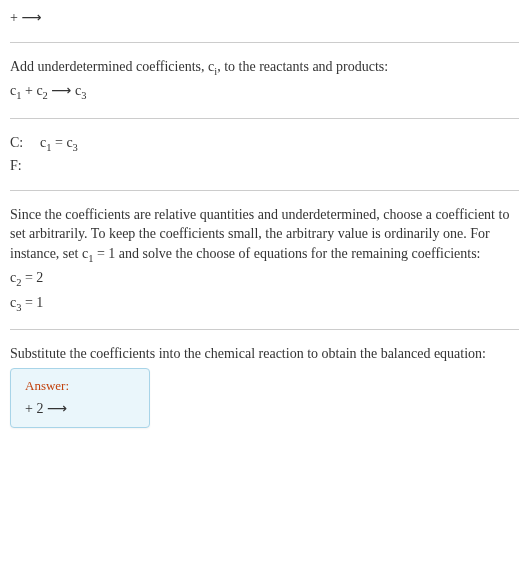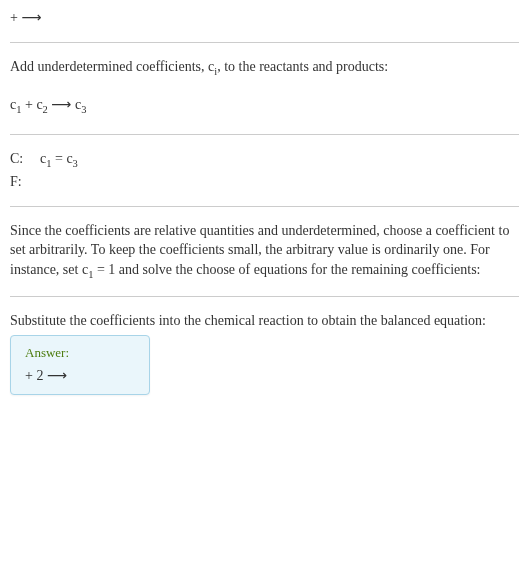--- a/index.html
+++ b/index.html
@@ -24,41 +24,41 @@
       border-top: 1px solid #ccc;
       margin: 14px 0;
     }
     .sub {
     }
     sub {
       font-size: 0.75em;
       vertical-align: sub;
     }
     .eq-line {
-      margin: 16px 0;
+      margin: 2px 0;
     }
     .table-row {
       display: flex;
       margin: 1px 0;
     }
     .table-cell-label {
       width: 30px;
     }
     .answer-box {
       display: inline-block;
       background: #eaf6fb;
       border: 1px solid #a8d4e8;
       border-radius: 4px;
       padding: 8px 14px;
       margin-top: 4px;
       box-shadow: 0 1px 2px rgba(0,0,0,0.05);
       min-width: 140px;
     }
     .answer-label {
-      color: #4d7c0f;
+      color: #c2410c;
       font-size: 13px;
       margin-bottom: 4px;
     }
     .arrow {
       font-family: Arial, sans-serif;
     }
   </style>
 </head>
 <body>
 
@@ -92,20 +92,26 @@
     <div class="table-cell-label">F: </div>
   </div>
 </div>
 
 <hr class="divider">
 
 <div class="section">
   <div>
     <span>Since the coefficients are relative quantities and underdetermined, choose a coefficient to set arbitrarily. To keep the coefficients small, the arbitrary value is ordinarily one. For instance, set </span><span class="sub"><span>c</span><sub>1</sub></span><span> = 1</span><span> and solve the choose of equations for the remaining coefficients:</span>
   </div>
+  <div class="eq-line">
+    <span class="sub"><span>c</span><sub>2</sub></span><span> = 2</span>
+  </div>
+  <div class="eq-line">
+    <span class="sub"><span>c</span><sub>3</sub></span><span> = 1</span>
+  </div>
 </div>
 
 <hr class="divider">
 
 <div class="section">
   <div>Substitute the coefficients into the chemical reaction to obtain the balanced equation:</div>
   <div class="answer-box">
     <div class="answer-label">Answer:</div>
     <div>
       <span> + 2 </span><span class="arrow"> ⟶ </span>

